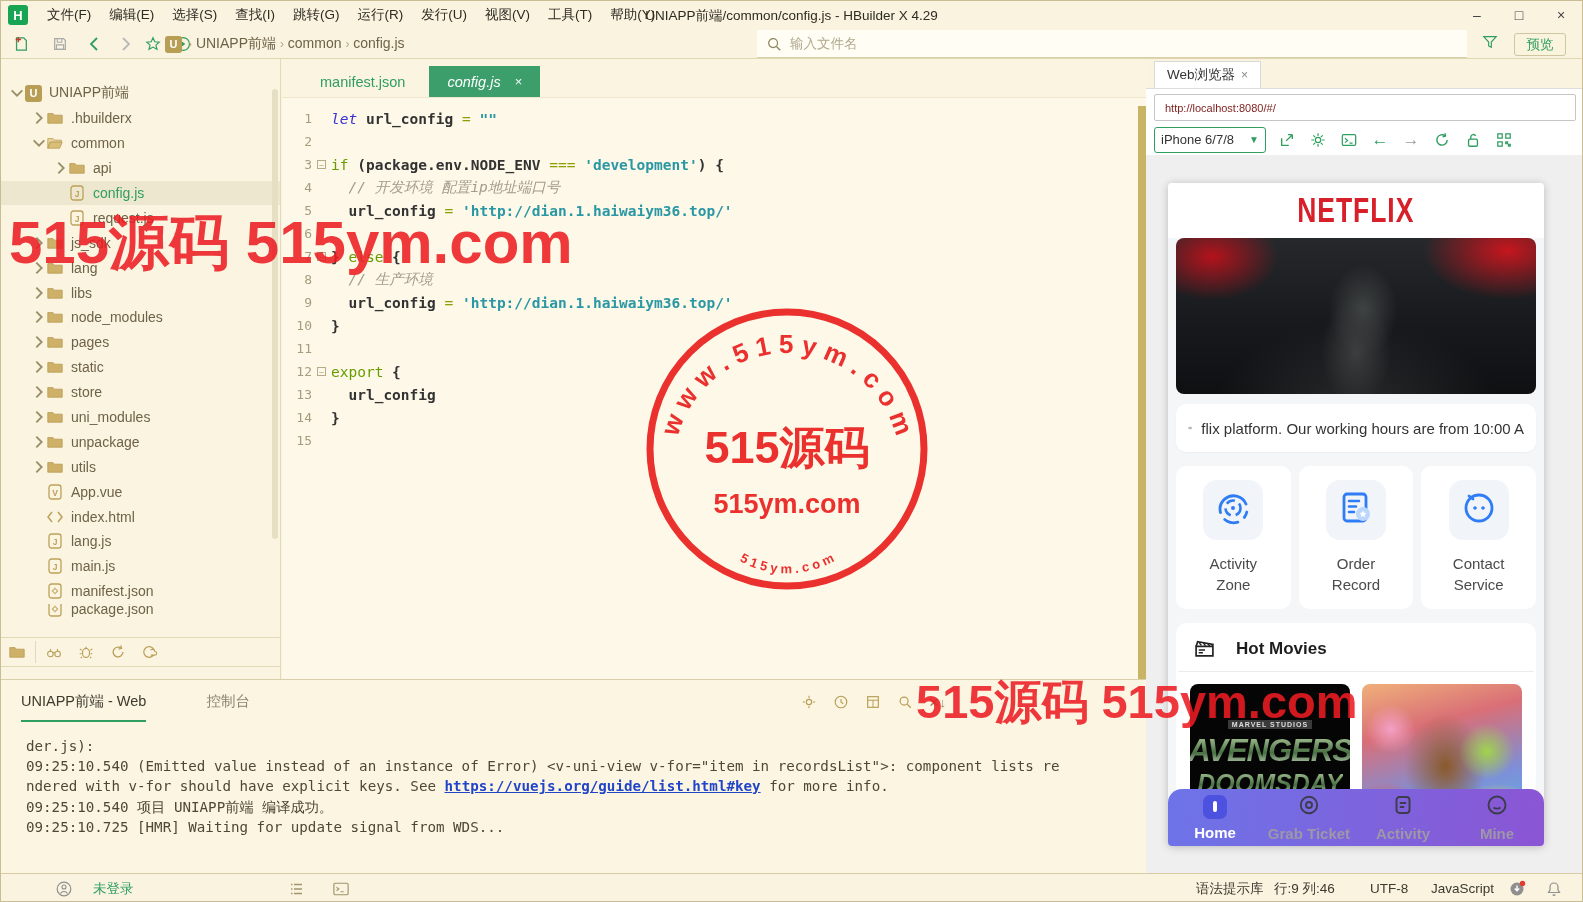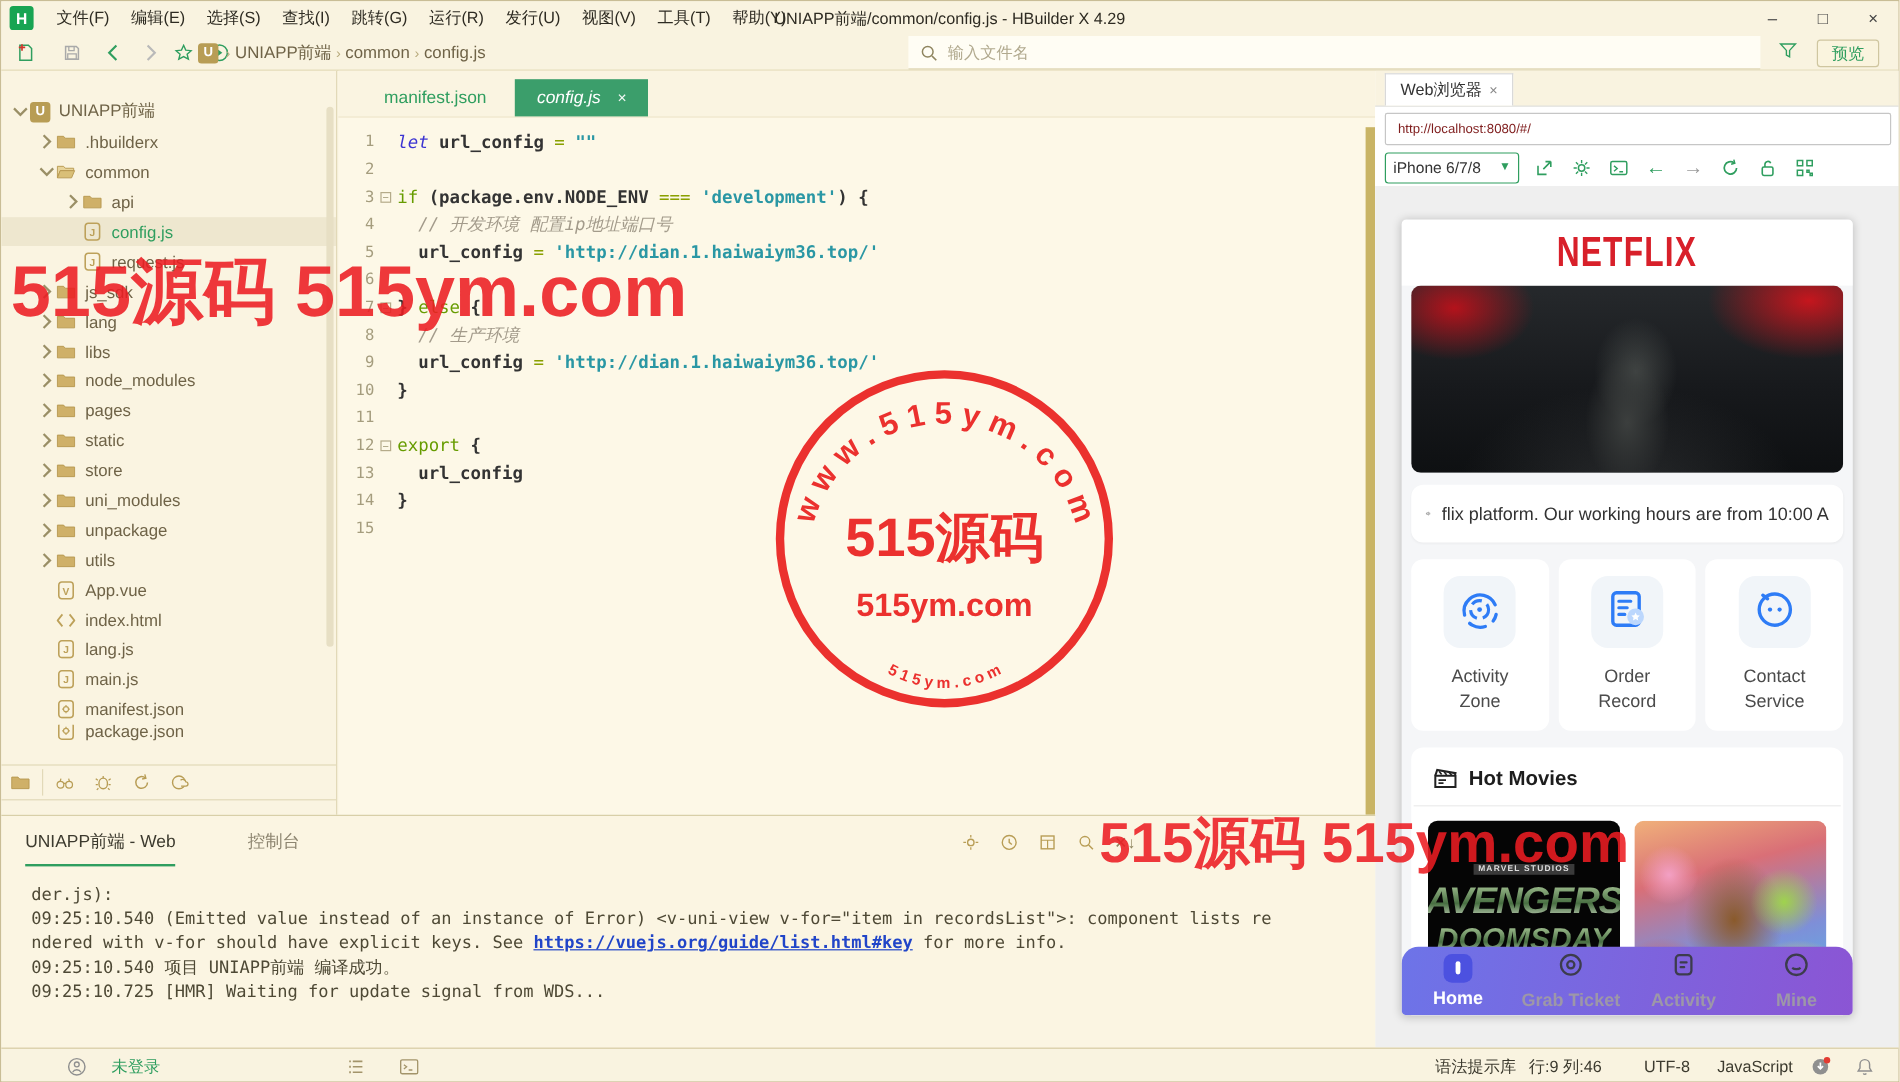--- a/index.html
+++ b/index.html
@@ -95,21 +95,21 @@
       linear-gradient(180deg,#26292c,#17191c 55%,#0e1012)}
   .hero .fig{position:absolute;left:50%;top:38%;width:70px;height:110px;transform:translateX(-50%);
     background:radial-gradient(closest-side,#3c3f3e,rgba(20,22,22,0)); border-radius:50%}
   .notice{margin:10px 8px 0;background:#fff;border-radius:10px;height:48px;display:flex;align-items:center;
     padding:0 12px;gap:9px;font-size:15px;color:#333;white-space:nowrap;overflow:hidden;box-shadow:0 1px 2px rgba(0,0,0,.04)}
   .cards{margin:14px 8px 0;display:flex;gap:8px}
   .pcard{flex:1;background:#fff;border-radius:10px;text-align:center;padding:14px 0 14px}
   .ptile{width:60px;height:60px;border-radius:14px;background:#f1f5f9;margin:0 auto;display:flex;align-items:center;justify-content:center}
   .plabel{margin-top:13px;font-size:15px;color:#4b4b4b;line-height:21px}
   .hotcard{margin:14px 8px 0;background:#fff;border-radius:10px 10px 0 0;height:300px}
-  .hothead{display:flex;align-items:center;gap:9px;padding:15px 16px 12px;font-size:17px;font-weight:bold;color:#1d1d1d;
+  .hothead{display:flex;align-items:center;gap:21px;padding:15px 16px 12px;font-size:17px;font-weight:bold;color:#1d1d1d;
     border-bottom:1px solid #ececec;margin:0 2px}
   .posters{display:flex;gap:12px;padding:12px 14px 0}
   .poster{flex:1;height:150px;border-radius:8px;overflow:hidden;position:relative}
   .poster.dark{background:#050505;display:flex;flex-direction:column;align-items:center;justify-content:center}
   .pstudio{font-size:7px;font-weight:bold;color:#ddd;background:#3a3a3a;padding:1px 4px;letter-spacing:1px;margin-bottom:4px}
   .ptitle,.psub{font-weight:bold;font-style:italic;white-space:nowrap;
     background:linear-gradient(180deg,#b7d3a4,#486f42 55%,#e4ecd9);-webkit-background-clip:text;background-clip:text;color:transparent}
   .ptitle{font-size:31px;letter-spacing:-1px}
   .psub{font-size:25px;letter-spacing:0}
   .poster.toon{background:

